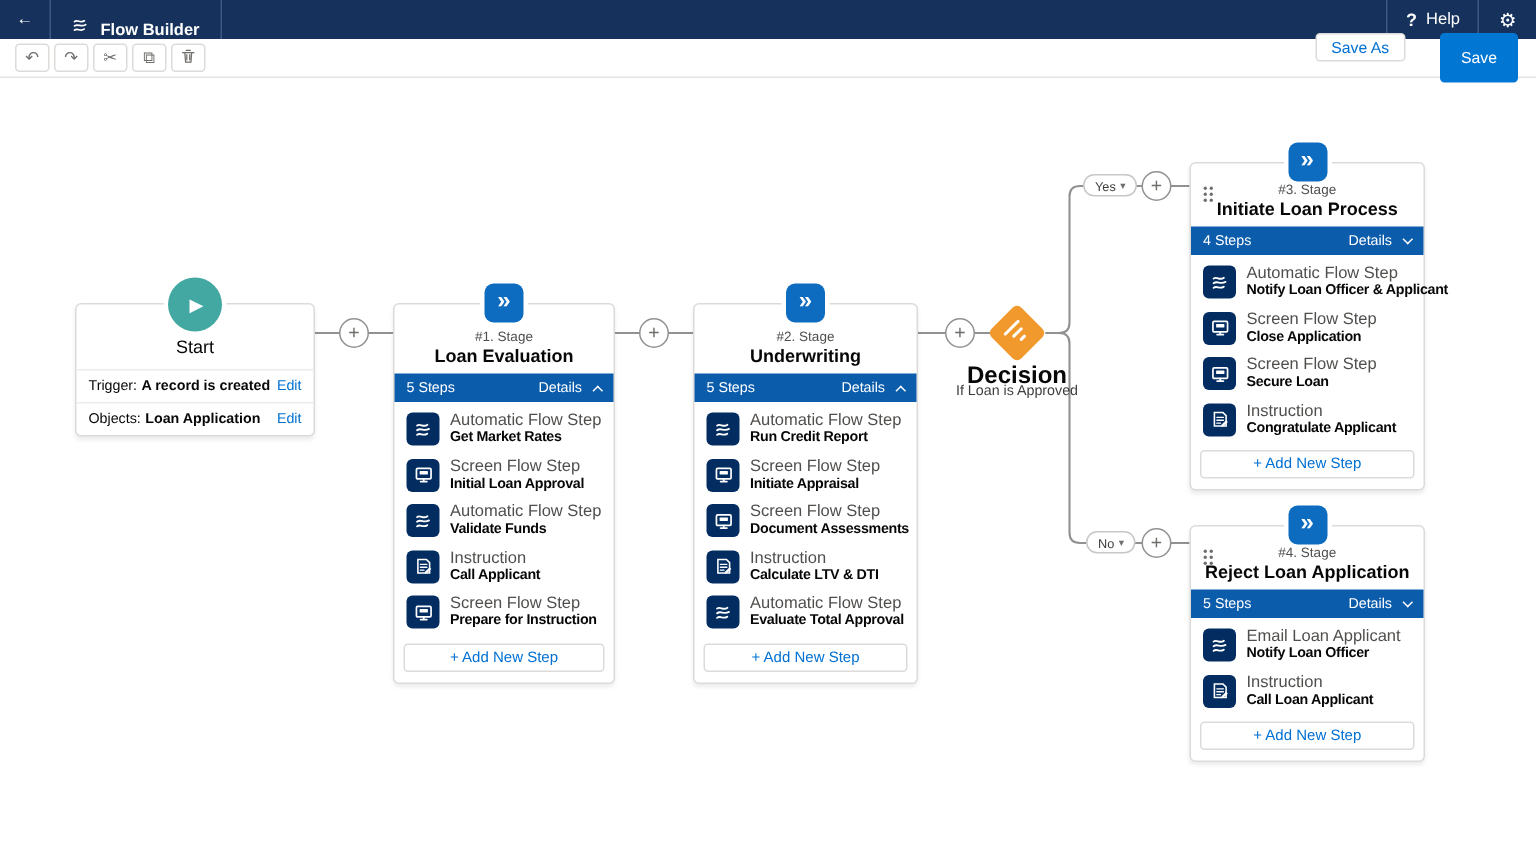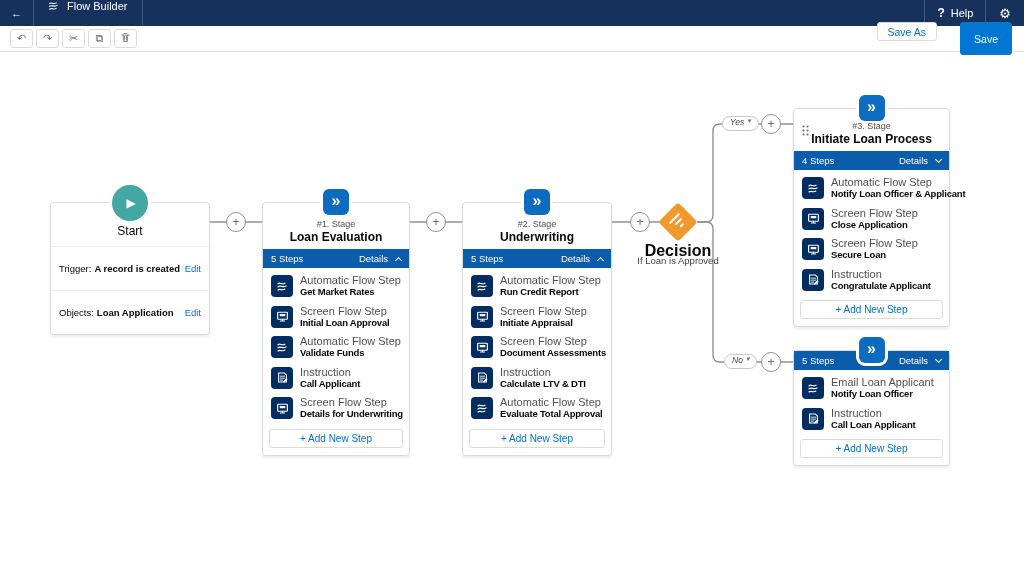--- a/index.html
+++ b/index.html
@@ -4,21 +4,21 @@
 <style>
   * { margin:0; padding:0; box-sizing:border-box; }
   html,body { width:1024px; height:576px; overflow:hidden; background:#fff;
     font-family:"Liberation Sans", sans-serif; }
 
   
   .app-header { position:absolute; top:0; left:0; width:1024px; height:26px;
     background:#16325c; color:#fff; display:flex; align-items:stretch; font-size:11px; z-index:30; }
   .hdr-btn { display:flex; align-items:center; padding:0 11px; cursor:pointer; }
   .hdr-sep { width:1px; background:#3a5a85; margin:0; }
-  .hdr-brand { display:flex; align-items:flex-start; gap:7px; padding:0 14px; }
+  .hdr-brand { display:flex; align-items:flex-end; gap:7px; padding:0 14px;font-weight:bold; }
   .hdr-title { display:flex; align-items:center; padding:0 14px; }
   .hdr-right { margin-left:auto; display:flex; align-items:stretch; }
   .hdr-help { display:flex; align-items:center; gap:6px; padding:0 12px; cursor:pointer; }
   .hdr-gear { display:flex; align-items:center; padding:0 13px; cursor:pointer; font-size:13px; }
   .help-q { font-size:12px; font-weight:bold; }
 
   
   .toolbar { position:absolute; top:26px; left:0; width:1024px; height:26px; background:#fff;
     border-bottom:1px solid #e3e3e3; display:flex; align-items:center; z-index:30; }
   .tb-group { display:flex; gap:3px; margin-left:10px; }
@@ -38,21 +38,21 @@
     border:1px solid #919191; color:#706e6b; font-size:13px; line-height:17px; text-align:center;
     cursor:pointer; z-index:5; }
 
   
   .start-card { position:absolute; left:50px; top:150px; width:160px; background:#fff;
     border:1px solid #dddbda; border-radius:4px; box-shadow:0 2px 3px rgba(0,0,0,.08); z-index:4; }
   .start-circle { position:absolute; left:50%; top:-18px; transform:translateX(-50%);
     width:36px; height:36px; border-radius:50%; background:#44a8a2; box-shadow:0 0 0 3px #fff;
     display:flex; align-items:center; justify-content:center; color:#fff; font-size:12px; cursor:pointer; }
   .start-title { text-align:center; padding:21px 0 8px; font-size:12px; color:#080707; }
-  .start-row { border-top:1px solid #ececeb; display:flex; align-items:center; padding:16px 8px;
+  .start-row { border-top:1px solid #ececeb; display:flex; align-items:center; padding:5px 8px;
     font-size:9.5px; color:#080707; }
   .start-row b { margin-left:3px; }
   .edit-link { margin-left:auto; color:#0070d2; cursor:pointer; }
 
   
   .stage-card { position:absolute; background:#fff; border:1px solid #dddbda; border-radius:4px;
     box-shadow:0 2px 3px rgba(0,0,0,.08); z-index:4; }
   .stage-pos-0 { left:262px; top:150px; width:148px; }
   .stage-pos-1 { left:462px; top:150px; width:150px; }
   .stage-pos-2 { left:793px; top:56px;  width:157px; }
@@ -91,22 +91,22 @@
     display:flex; flex-direction:column; align-items:center; justify-content:center; gap:2.5px; }
   .diamond-icon i { display:block; height:2.5px; border-radius:1px; background:#fff; }
   .d1 { width:14px; } .d2 { width:9px; } .d3 { width:5px; }
   .decision-label { position:absolute; left:618px; top:190px; width:120px; text-align:center;
     font-size:16px; font-weight:bold; color:#080707; z-index:4; }
   .decision-sub { position:absolute; left:608px; top:203px; width:140px; text-align:center;
     font-size:9.5px; color:#3e3e3c; z-index:4; }
 
   
   .branch-pill { position:absolute; height:15px; padding:0 7px; background:#fff; border:1px solid #c9c7c5;
-    border-radius:8px; display:flex; align-items:flex-start; gap:3px; font-size:8.5px; color:#3e3e3c;
-    z-index:5; cursor:pointer;font-style:italic; }
+    border-radius:8px; display:flex; align-items:center; gap:3px; font-size:8.5px; color:#3e3e3c;
+    z-index:5; cursor:pointer; }
   .pill-caret { font-size:7px; color:#706e6b; }
   .pill-yes { left:722px; top:64px; }
   .pill-no { left:724px; top:302px; }
 </style>
 </head>
 <body>
 
 <div class="app-header">
   <div class="hdr-btn">
     <span>←</span>
@@ -284,21 +284,21 @@
         <div class="step-row">
     <span class="step-tile">
             <svg width="13" height="13" viewBox="0 0 16 16">
               <rect x="2" y="2.8" width="12" height="8.6" rx="1" fill="none" stroke="#fff" stroke-width="1.4"></rect>
               <rect x="4.6" y="5" width="6.8" height="2.8" rx="0.5" fill="#fff"></rect>
               <path d="M8 11.5v1.6M5.4 13.6h5.2" stroke="#fff" stroke-width="1.4" stroke-linecap="round"></path>
             </svg>
           </span>
     <span class="step-txt">
       <div class="step-type">Screen Flow Step</div>
-      <div class="step-name">Details for Underwriting</div>
+      <div class="step-name">Prepare for Instruction</div>
     </span>
   </div>
       </div>
     <div class="add-step">+  Add New Step</div>
   </div>
     <div class="stage-card stage-pos-1">
     <div class="stage-tile">»</div>
     <div class="stage-head">
 
       <div class="stage-num">#2. Stage</div>
@@ -450,20 +450,36 @@
     <span class="step-txt">
       <div class="step-type">Instruction</div>
       <div class="step-name">Congratulate Applicant</div>
     </span>
   </div>
       </div>
     <div class="add-step">+  Add New Step</div>
   </div>
     <div class="stage-card stage-pos-3">
     <div class="stage-tile">»</div>
+    <div class="stage-head">
+      <span class="drag-handle" style="display: block;">
+        <svg width="7" height="11" viewBox="0 0 7 11">
+            <g fill="#706e6b">
+              <circle cx="1.5" cy="1.5" r="1.1"></circle>
+              <circle cx="5.5" cy="1.5" r="1.1"></circle>
+              <circle cx="1.5" cy="5.5" r="1.1"></circle>
+              <circle cx="5.5" cy="5.5" r="1.1"></circle>
+              <circle cx="1.5" cy="9.5" r="1.1"></circle>
+              <circle cx="5.5" cy="9.5" r="1.1"></circle>
+            </g>
+          </svg>
+      </span>
+      <div class="stage-num">#4. Stage</div>
+      <div class="stage-title">Reject Loan Application</div>
+    </div>
     <div class="stage-bar">
       <span>5 Steps</span>
       <span class="details-wrap">
         <span>Details</span>
         <span class="chev down"></span>
       </span>
     </div>
     <div class="step-list">
         <div class="step-row">
     <span class="step-tile">

